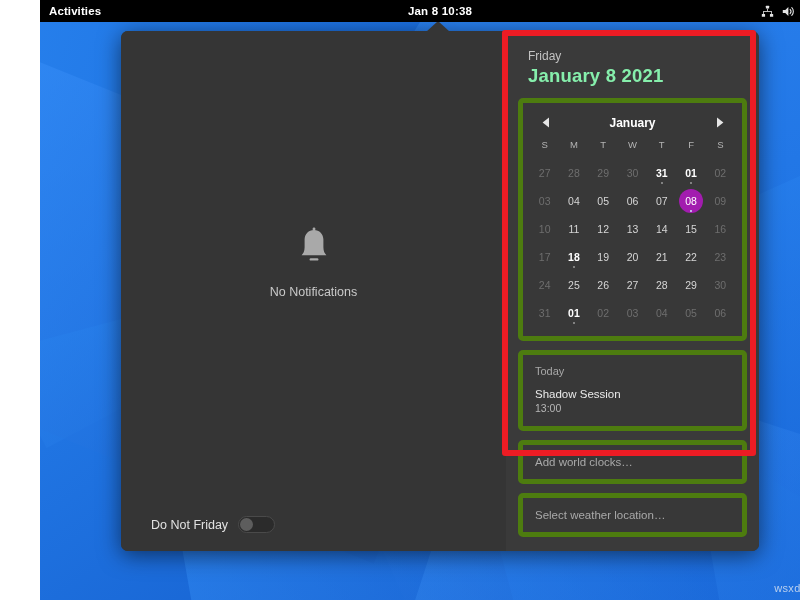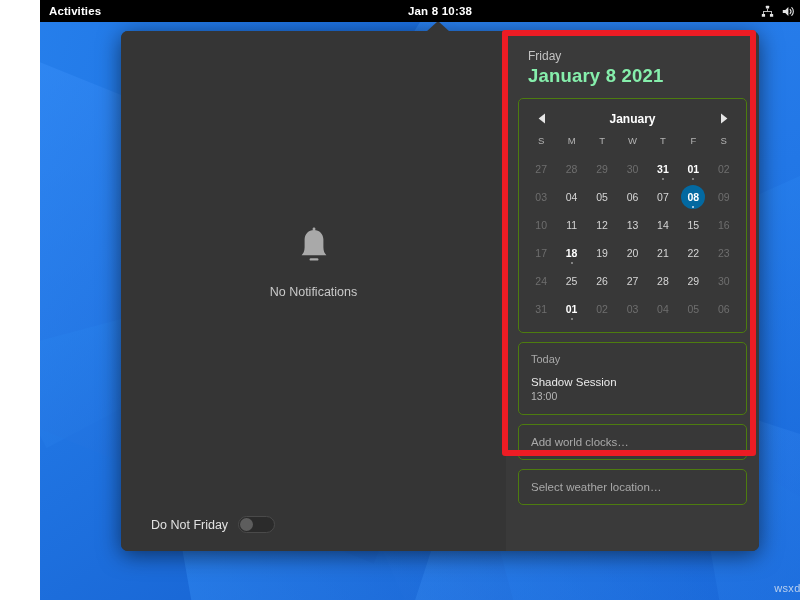--- a/index.html
+++ b/index.html
@@ -177,21 +177,21 @@
   }
   #fulldate {
     color: #86efac;
     font-size: 18.5px;
     font-weight: bold;
     letter-spacing: .2px;
   }
 
   .card {
     background: #383838;
-    border: 1px solid #4d7c0f;
+    border: 5px solid #4d7c0f;
     border-radius: 5px;
   }
 
   
   #calendar { padding: 6px 7px 9px 7px; }
   #cal-nav {
     display: flex; align-items: center; justify-content: space-between;
     padding: 5px 7px 8px 7px;
   }
   #cal-nav .nav-btn {
@@ -225,23 +225,23 @@
     width: 24px; height: 24px;
     margin: 0 auto;
     display: flex; align-items: center; justify-content: center;
     border-radius: 50%;
     font-size: 10.5px;
     color: #d6d6d6;
   }
   .daycell.other { color: #6e6e6e; }
   .daycell.hasevent { font-weight: bold; color: #ffffff; }
   .daycell.selected {
-    background: #0369a1;
+    background: #a21caf;
     color: #ffffff;
-    font-weight: bold;
+    font-weight: normal;
   }
   .daycell .evdot {
     position: absolute;
     bottom: 1px; left: 50%;
     transform: translateX(-50%);
     width: 2px; height: 2px;
     border-radius: 50%;
     background: #9a9a9a;
   }
   .daycell.selected .evdot { background: #cfe2f7; }

